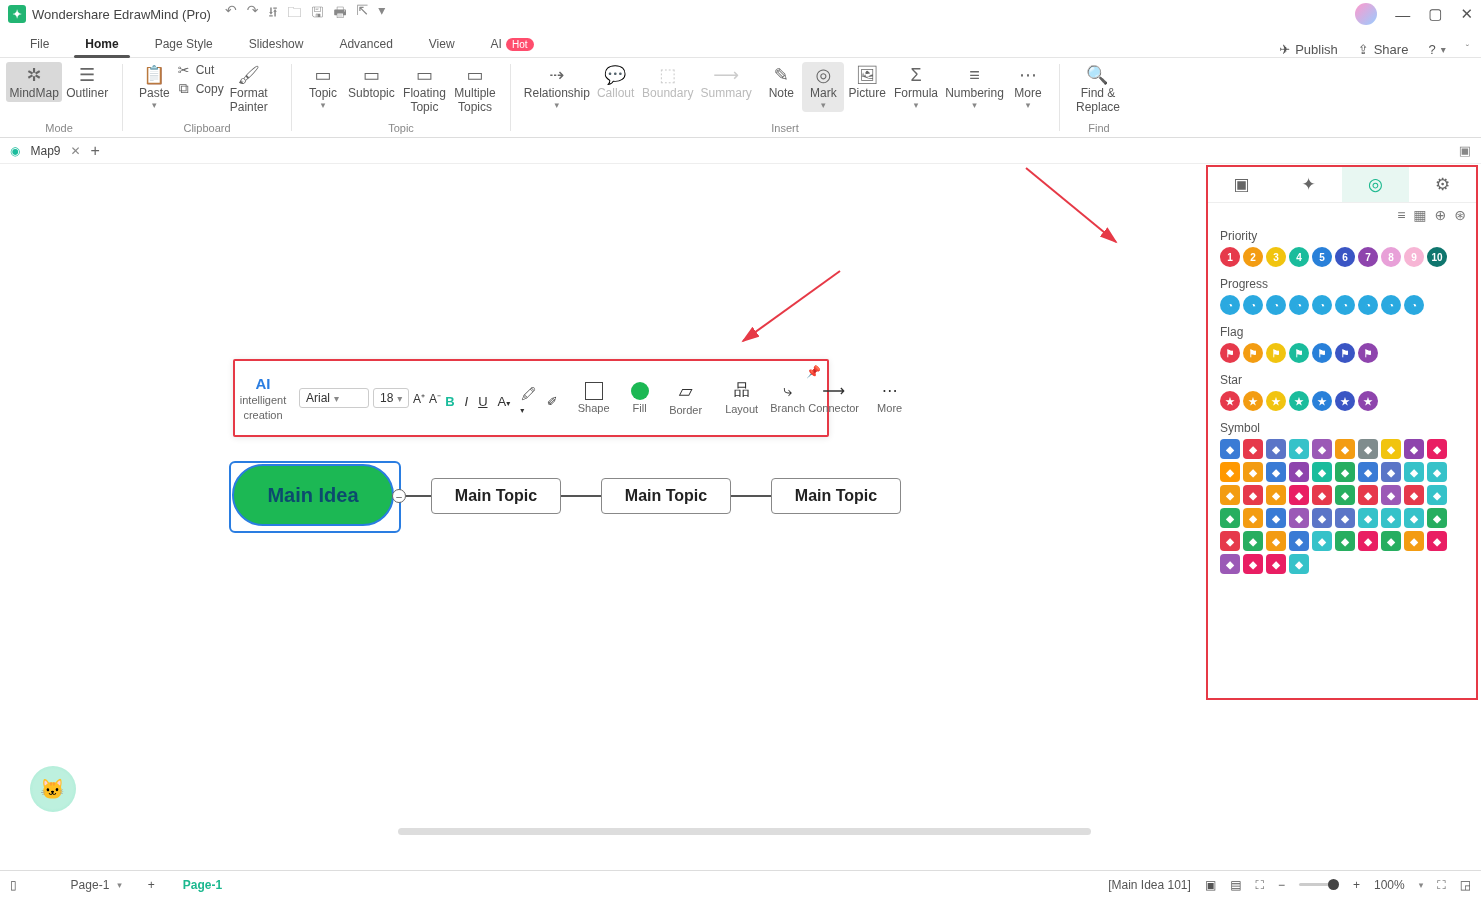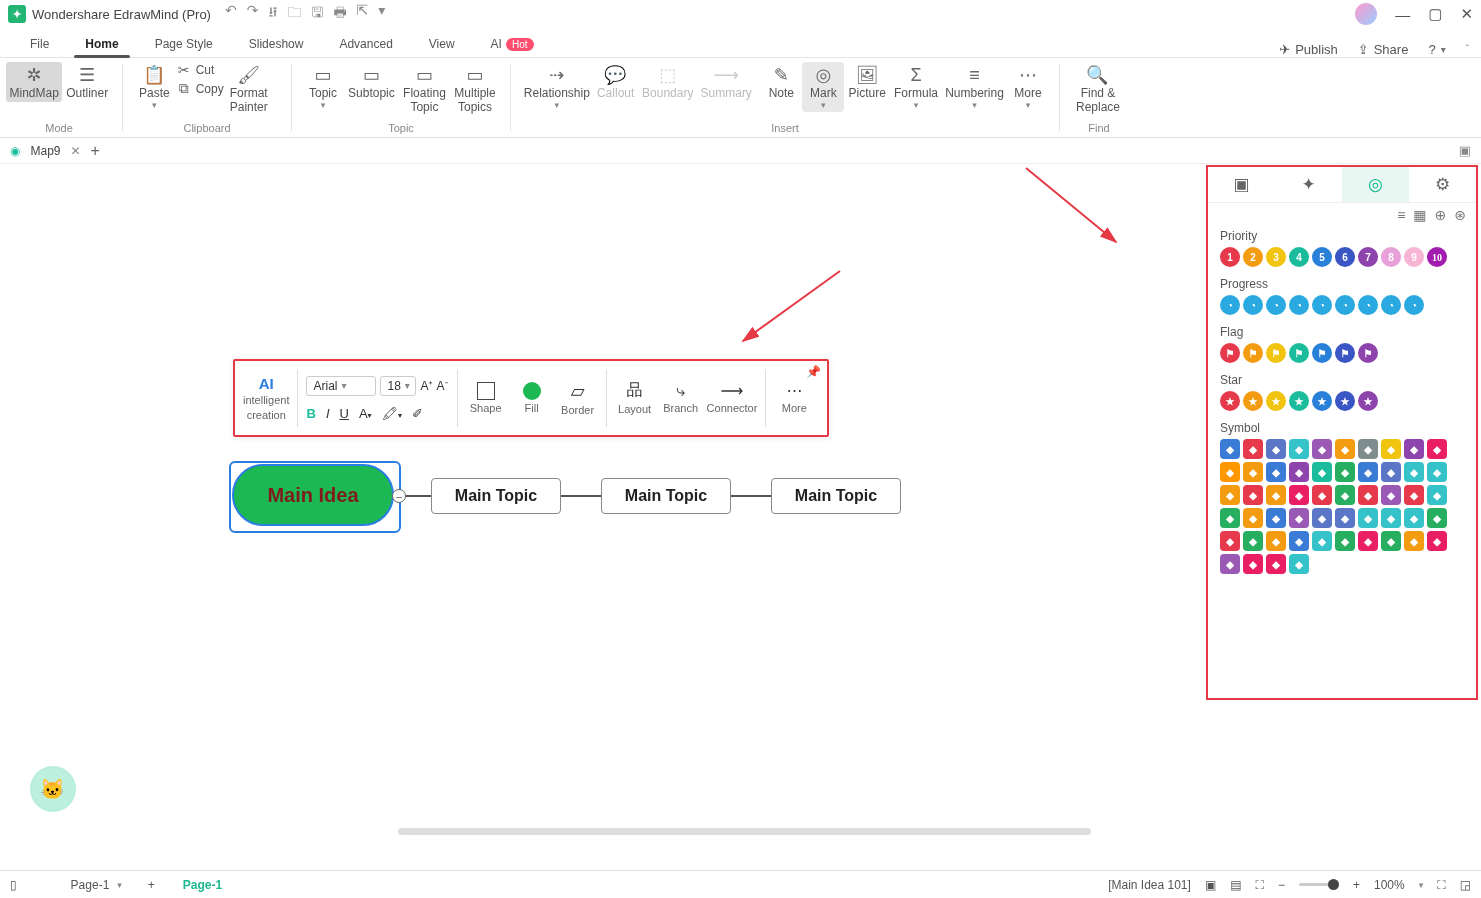--- a/index.html
+++ b/index.html
@@ -45,21 +45,21 @@
 .float-toolbar .sub { font-size:11px; color:#666; text-align:center; line-height:1.1; }
 .float-toolbar .sel { display:flex; align-items:center; border:1px solid #ccc; border-radius:3px; padding:2px 6px; font-size:12px; gap:4px; }
 .float-toolbar .sel .dd { color:#888; font-size:10px; }
 .float-toolbar .font-row { display:flex; gap:4px; align-items:center; }
 .float-toolbar .fmt-row { display:flex; gap:10px; align-items:center; margin-top:6px; }
 .float-toolbar .fmt-row span { font-size:13px; cursor:pointer; }
 .float-toolbar .divv { width:1px; background:#ddd; align-self:stretch; margin:4px 2px; }
 .float-toolbar .pin { position:absolute; right:6px; top:4px; color:#bbb; font-size:12px; }
 .mindmap { position:absolute; left:232px; top:300px; }
 .node { position:absolute; display:flex; align-items:center; justify-content:center; font-weight:600; }
-.main-idea { width:162px; height:62px; background:#1cb854; border-radius:32px; color:#7f1d1d; font-size:20px; border:2px solid #2a7de1; }
+.main-idea { width:162px; height:62px; background:#1cb854; border-radius:32px; color:#0c4a6e; font-size:20px; border:2px solid #2a7de1; }
 .main-idea-sel { position:absolute; border:2px solid #2a7de1; border-radius:6px; left:-5px; top:-5px; width:172px; height:72px; }
 .topic { width:130px; height:36px; border:1.5px solid #888; border-radius:4px; color:#222; font-size:16px; background:#fff; }
 .link { position:absolute; height:1.5px; background:#555; }
 .collapse { position:absolute; width:14px; height:14px; border:1.5px solid #666; border-radius:50%; background:#fff; display:flex; align-items:center; justify-content:center; font-size:10px; color:#555; }
 .side-panel { position:absolute; top:1px; right:3px; width:272px; height:535px; border:2px solid #e63946; background:#fff; }
 .side-panel .tab-row { display:flex; height:36px; border-bottom:1px solid #eee; }
 .side-panel .tab-row .t { flex:1; display:flex; align-items:center; justify-content:center; font-size:17px; color:#666; cursor:pointer; }
 .side-panel .tab-row .t.active { background:#e8f7f2; color:#1cb88f; }
 .side-panel .view-row { display:flex; justify-content:flex-end; gap:8px; padding:4px 10px 2px; color:#777; font-size:14px; }
 .side-panel .sec { padding:4px 12px 6px; }
@@ -289,21 +289,21 @@
   </svg>
 
   <div class="float-toolbar">
     <span class="pin">📌</span>
     <div class="col">
       <span class="ai-lbl">AI</span>
       <span class="sub">intelligent</span>
       <span class="sub">creation</span>
     </div>
     <div class="divv"></div>
-    <div style="display:flex;flex-direction:column;gap:4px;justify-content:center">
+    <div style="display:flex;flex-direction:row;gap:4px;justify-content:center">
       <div class="font-row">
         <div class="sel" style="width:70px">
             <span>Arial</span>
             <span class="dd">▾</span>
           </div>
         <div class="sel" style="width:36px">
             <span>18</span>
             <span class="dd">▾</span>
           </div>
         <span style="font-size:12px">A⁺</span>
@@ -389,21 +389,21 @@
       <div class="icon-grid" id="priority-row">
           <div class="chip" style="background: rgb(230, 57, 75);">1</div>
           <div class="chip" style="background: rgb(243, 156, 18);">2</div>
           <div class="chip" style="background: rgb(241, 196, 15);">3</div>
           <div class="chip" style="background: rgb(26, 188, 156);">4</div>
           <div class="chip" style="background: rgb(41, 128, 217);">5</div>
           <div class="chip" style="background: rgb(58, 85, 196);">6</div>
           <div class="chip" style="background: rgb(142, 68, 173);">7</div>
           <div class="chip" style="background: rgb(232, 160, 216);">8</div>
           <div class="chip" style="background: rgb(247, 181, 213);">9</div>
-          <div class="chip" style="background: #a21caf; font-family: Liberation Serif, serif;">10</div>
+          <div class="chip" style="background: #0f766e;">10</div>
         </div>
       </div>
     <div class="sec">
         <div class="sec-title">Progress</div>
       <div class="icon-grid" id="progress-row">
           <div class="chip" style="background: rgb(42, 169, 224);">◔</div>
           <div class="chip" style="background: rgb(42, 169, 224);">◔</div>
           <div class="chip" style="background: rgb(42, 169, 224);">◔</div>
           <div class="chip" style="background: rgb(42, 169, 224);">◔</div>
           <div class="chip" style="background: rgb(42, 169, 224);">◔</div>

